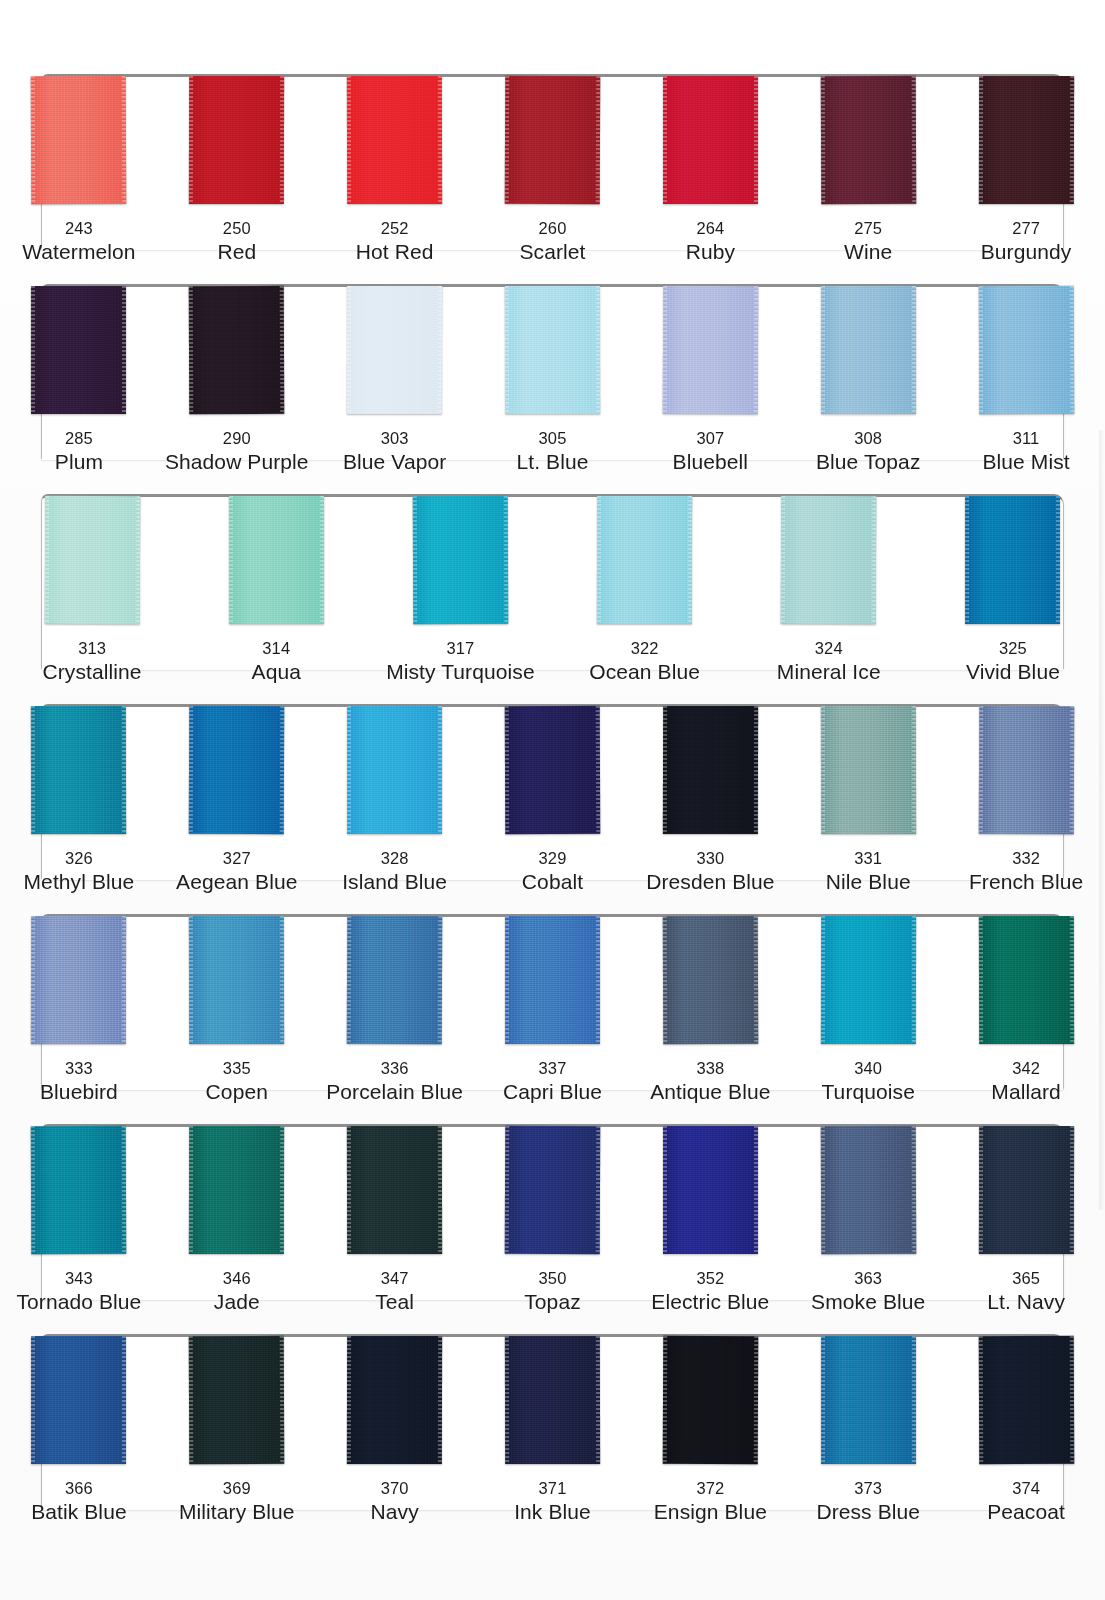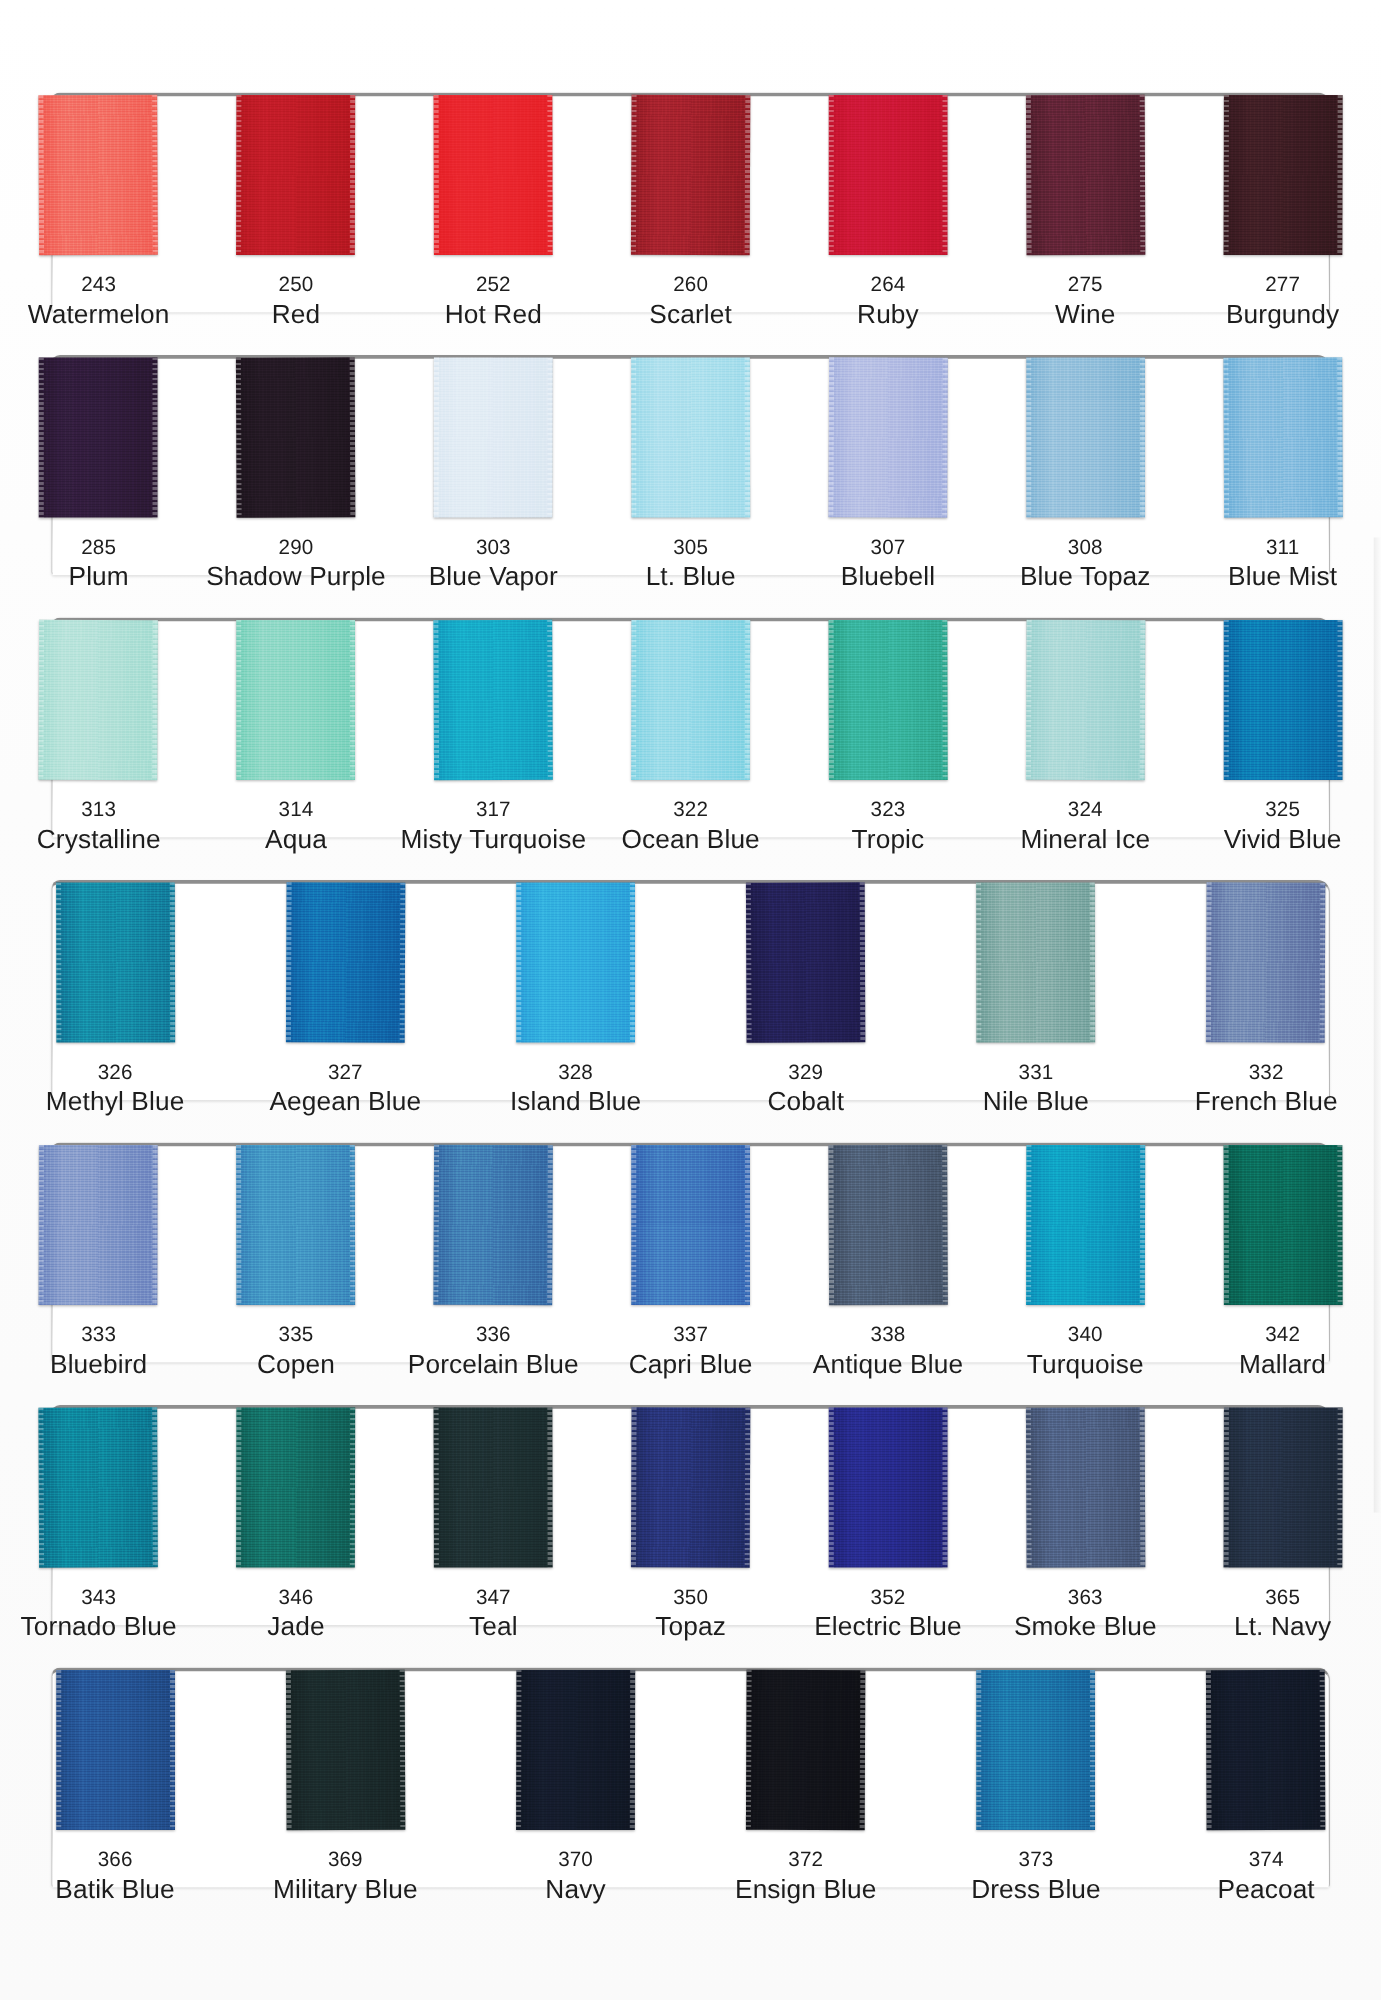--- a/index.html
+++ b/index.html
@@ -288,27 +288,20 @@
           </div>
         </div>
         <div class="cell">
           <div class="chip" style="background-color: rgb(143, 215, 230); transform: rotate(0.12deg);"></div>
           <div class="label">
             <span class="code">322</span>
             <span class="name">Ocean Blue</span>
           </div>
         </div>
         <div class="cell">
-          <div class="chip" style="background-color: rgb(53, 174, 151); transform: rotate(-0.12deg);"></div>
-          <div class="label">
-            <span class="code">323</span>
-            <span class="name">Tropic</span>
-          </div>
-        </div>
-        <div class="cell">
           <div class="chip" style="background-color: rgb(165, 214, 212); transform: rotate(0.24deg);"></div>
           <div class="label">
             <span class="code">324</span>
             <span class="name">Mineral Ice</span>
           </div>
         </div>
         <div class="cell">
           <div class="chip" style="background-color: rgb(12, 114, 172); transform: rotate(0deg);"></div>
           <div class="label">
             <span class="code">325</span>
@@ -342,20 +335,27 @@
           </div>
         </div>
         <div class="cell">
           <div class="chip" style="background-color: rgb(34, 31, 82); transform: rotate(-0.24deg);"></div>
           <div class="label">
             <span class="code">329</span>
             <span class="name">Cobalt</span>
           </div>
         </div>
         <div class="cell">
+          <div class="chip" style="background-color: rgb(20, 22, 31); transform: rotate(0.12deg);"></div>
+          <div class="label">
+            <span class="code">330</span>
+            <span class="name">Dresden Blue</span>
+          </div>
+        </div>
+        <div class="cell">
           <div class="chip" style="background-color: rgb(127, 169, 164); transform: rotate(-0.12deg);"></div>
           <div class="label">
             <span class="code">331</span>
             <span class="name">Nile Blue</span>
           </div>
         </div>
         <div class="cell">
           <div class="chip" style="background-color: rgb(107, 128, 173); transform: rotate(0.24deg);"></div>
           <div class="label">
             <span class="code">332</span>
@@ -490,20 +490,27 @@
           </div>
         </div>
         <div class="cell">
           <div class="chip" style="background-color: rgb(19, 26, 40); transform: rotate(0.12deg);"></div>
           <div class="label">
             <span class="code">370</span>
             <span class="name">Navy</span>
           </div>
         </div>
         <div class="cell">
+          <div class="chip" style="background-color: rgb(30, 33, 64); transform: rotate(-0.12deg);"></div>
+          <div class="label">
+            <span class="code">371</span>
+            <span class="name">Ink Blue</span>
+          </div>
+        </div>
+        <div class="cell">
           <div class="chip" style="background-color: rgb(18, 19, 25); transform: rotate(0.24deg);"></div>
           <div class="label">
             <span class="code">372</span>
             <span class="name">Ensign Blue</span>
           </div>
         </div>
         <div class="cell">
           <div class="chip" style="background-color: rgb(27, 111, 164); transform: rotate(0deg);"></div>
           <div class="label">
             <span class="code">373</span>

